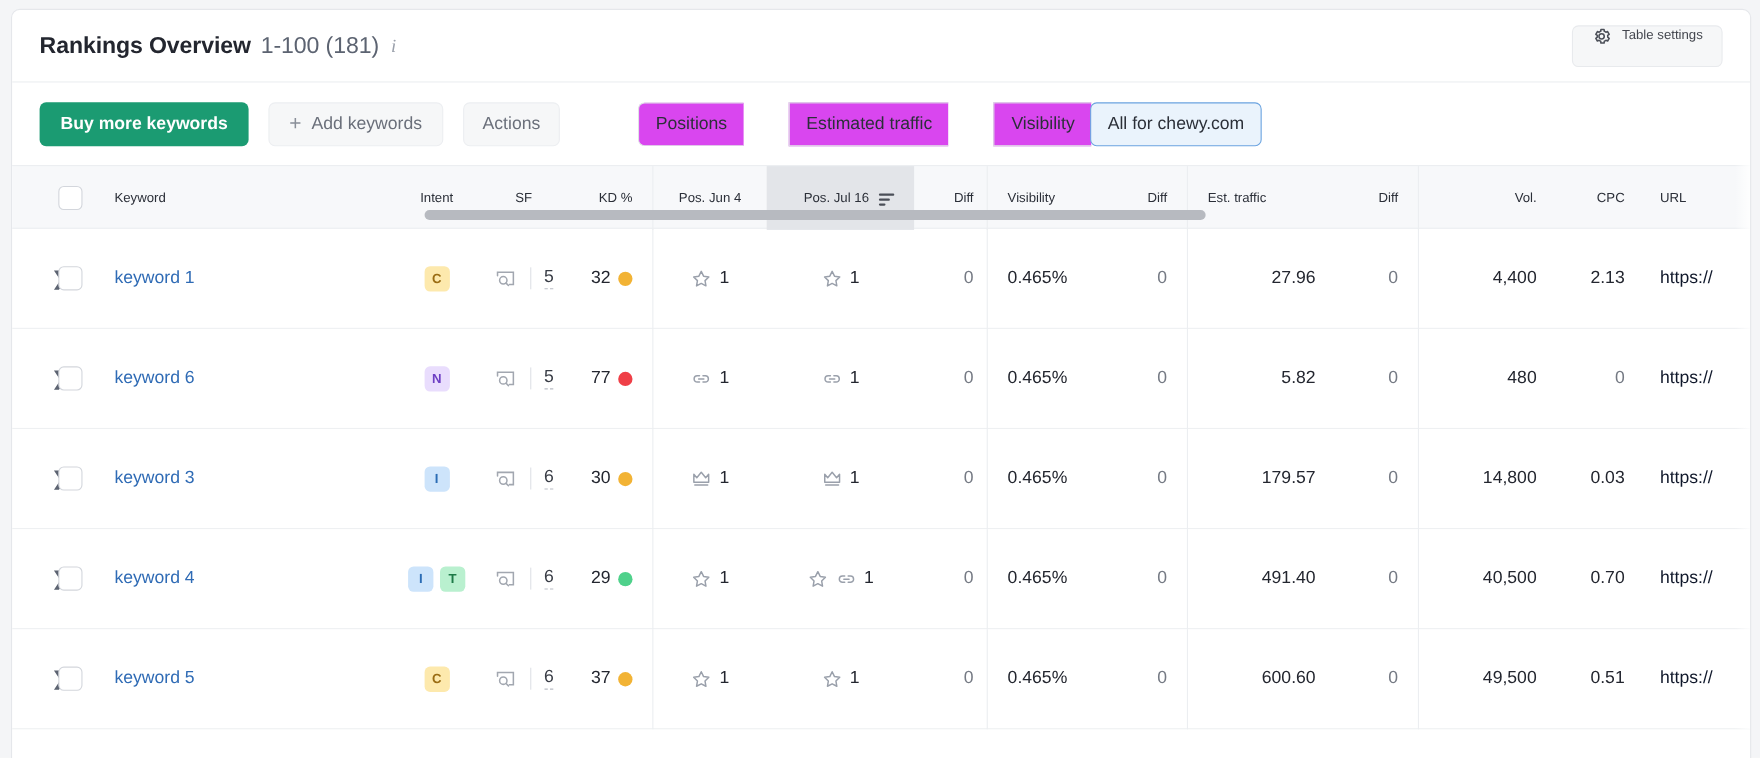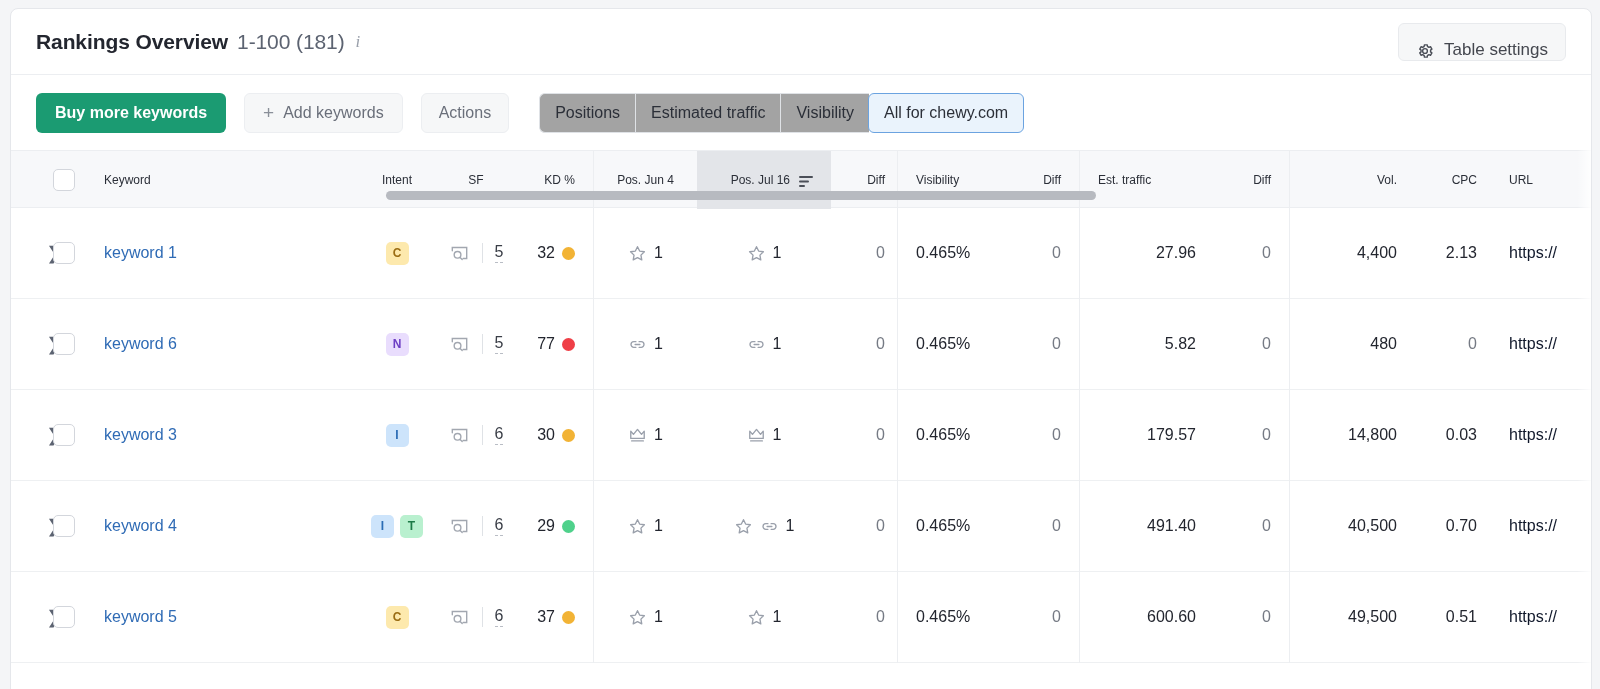--- a/index.html
+++ b/index.html
@@ -29,24 +29,24 @@
   .title-wrap { display: flex; align-items: baseline; gap: 9px; padding-left: 25px; }
   .title-main { font-size: 21px; font-weight: 700; color: #23262f; letter-spacing: -0.1px; }
   .title-sub { font-size: 21px; font-weight: 400; color: #5c6371; letter-spacing: -0.1px; }
   .info-icon {
     font-family: "Liberation Serif", serif;
     font-style: italic; font-size: 17px; color: #9aa0ab;
     align-self: center; margin-left: 2px;
   }
   .table-settings-btn {
     position: absolute; right: 25px; top: 50%; transform: translateY(-50%);
-    display: flex; align-items: flex-end; gap: 10px;
+    display: flex; align-items: flex-start; gap: 10px;
     height: 38px; padding: 0 17px;
     background: #f6f7f8; border: 1px solid #e8eaed; border-radius: 6px;
-    font-size: 17px; color: #44474f; cursor: pointer;
+    font-size: 12px; color: #44474f; cursor: pointer;
   }
   .gear { width: 18px; height: 18px; flex: 0 0 18px; }
 
   
   .toolbar {
     height: 75px; display: flex; align-items: center;
     padding-left: 25px; gap: 0;
   }
   .btn {
     height: 40px; display: inline-flex; align-items: center; justify-content: center;
@@ -59,22 +59,22 @@
   }
   .btn-ghost.small { padding: 0 17px; }
   .plus { font-size: 19px; color: #8a8f99; line-height: 1; font-weight: 400; }
 
   .segmented {
     display: inline-flex; margin-left: 30px; height: 40px;
     border-radius: 6px;
   }
   .seg {
     display: inline-flex; align-items: center; padding: 0 15px;
-    font-size: 16px; color: #2b2f38; background: #a3a3a3;
-    border: 1px solid #dfe2e6; border-right: none; cursor: pointer; white-space: nowrap;
+    font-size: 16px; color: #2b2f38; background: #d946ef;
+    border: 1px solid #dfe2e6; border-right: none; cursor: pointer; white-space: nowrap; margin-left: 41px;
   }
   .seg:first-child { border-radius: 6px 0 0 6px; }
   .seg:last-child { border-right: 1px solid #dfe2e6; border-radius: 0 6px 6px 0; }
   .seg.active {
     background: #eaf3fc; border: 1px solid #6ba3e0;
     border-radius: 6px; margin-left: -1px; z-index: 2; position: relative;
   }
 
   
   .table-wrap { position: relative; }

